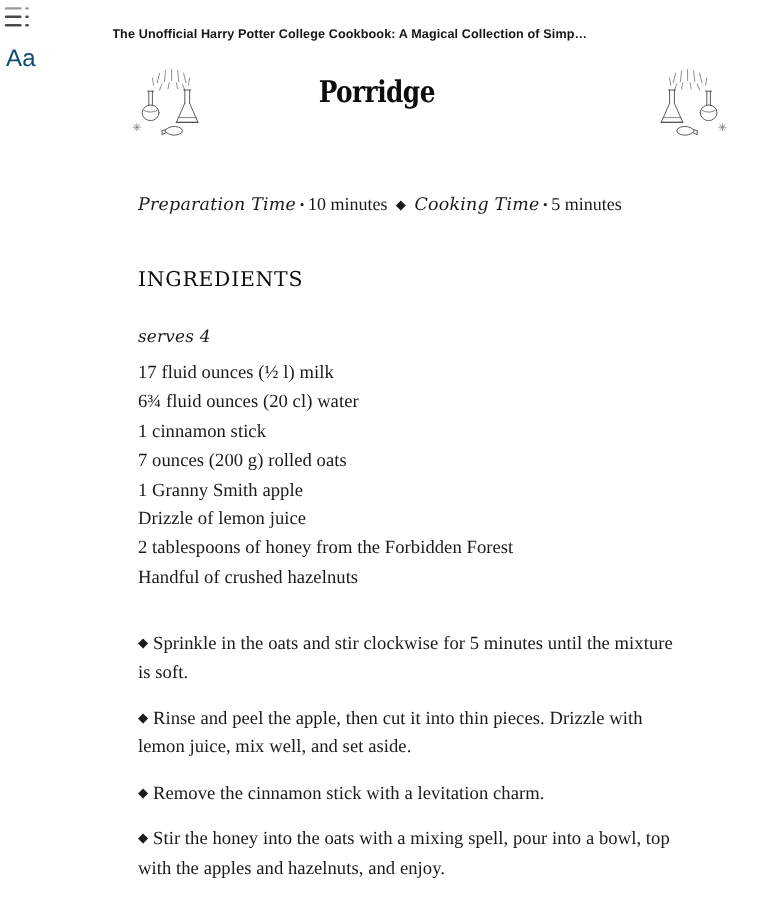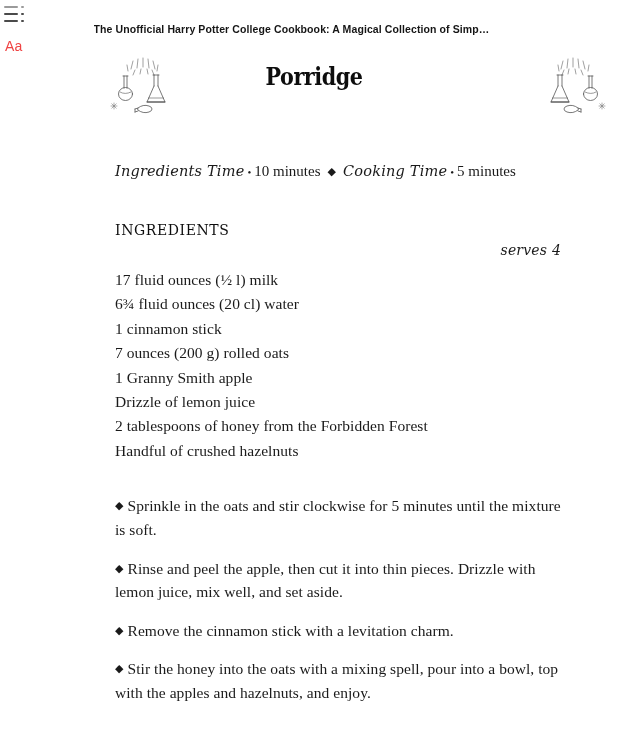--- a/index.html
+++ b/index.html
@@ -68,22 +68,22 @@
     background: #4a4a4a;
     border-radius: 1px;
   }
   .toc-row.first .long { background: #9a9a9a; }
   .toc-row.first .short { background: #9a9a9a; }
 
   .font-size-btn {
     position: absolute;
     top: 39px; left: 5px;
     font-family: "Liberation Sans", sans-serif;
-    font-size: 14px;
-    color: #ef4444;
+    font-size: 20px;
+    color: #0c4a6e;
     letter-spacing: 0.2px;
     cursor: pointer;
     line-height: 1;
   }
 
   
   .page {
     position: absolute;
     top: 40px; left: 0;
     width: 631px;
@@ -147,36 +147,35 @@
   .time-diamond {
     font-size: 11px;
     vertical-align: 1.5px;
     padding: 0 7px;
   }
 
   
   .section-heading {
     margin-top: 36px;
     font-family: "DejaVu Serif", serif;
-    font-size: 20px;
+    font-size: 24px;
     font-variant: small-caps;
     text-transform: lowercase;
     letter-spacing: 0.6px;
     color: #0d0d0d;
   }
   .section-heading::first-letter { font-size: 1em; }
 
   .serves {
-    margin-top: 2px;
+    margin-top: 29px;
     font-family: "DejaVu Serif", serif;
     font-style: italic;
     font-size: 14px;
     letter-spacing: 0.2px;
     color: #1a1a1a;
-    text-align: right;
   }
 
   .ingredient-list {
     list-style: none;
     margin: 10px 0 0 0;
     padding: 0;
   }
   .ingredient-list li {
     font-size: 15.5px;
     line-height: 24.4px;
@@ -324,21 +323,21 @@
           <line x1="9" y1="47" x2="9" y2="53"></line>
           <line x1="6" y1="50" x2="12" y2="50"></line>
           <line x1="6.8" y1="47.8" x2="11.2" y2="52.2"></line>
           <line x1="11.2" y1="47.8" x2="6.8" y2="52.2"></line>
         </g>
       </svg>
     </div>
   </div>
 
   <div class="times-line">
-    <span class="time-label">Ingredients Time</span><span class="time-sep-dot">•</span><span class="time-value">10 minutes</span><span class="time-diamond">◆</span><span class="time-label">Cooking Time</span><span class="time-sep-dot">•</span><span class="time-value">5 minutes</span>
+    <span class="time-label">Preparation Time</span><span class="time-sep-dot">•</span><span class="time-value">10 minutes</span><span class="time-diamond">◆</span><span class="time-label">Cooking Time</span><span class="time-sep-dot">•</span><span class="time-value">5 minutes</span>
   </div>
 
   <div class="section-heading">Ingredients</div>
 
   <div class="serves">serves 4</div>
 
   <ul class="ingredient-list">
     <li>17 fluid ounces (½ l) milk</li>
     <li>6¾ fluid ounces (20 cl) water</li>
     <li>1 cinnamon stick</li>

